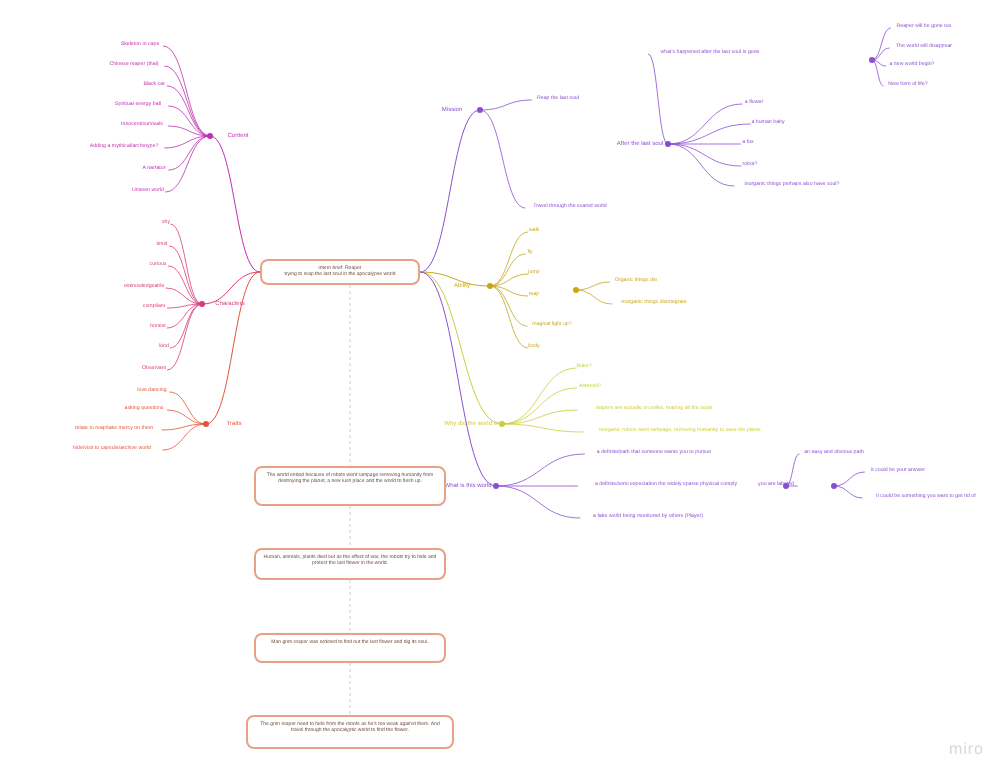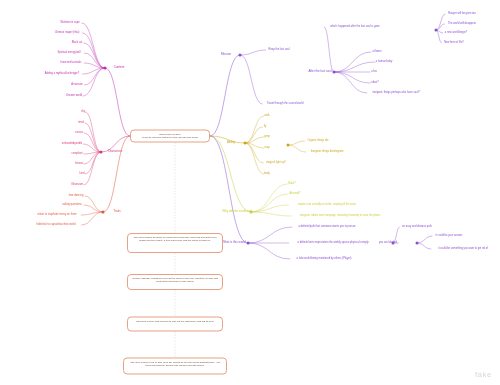--- a/index.html
+++ b/index.html
@@ -160,21 +160,21 @@
       <div class="dot" style="left: 417px; top: 243px; background: rgb(138, 79, 208);"></div>
       <div class="node leaf" style="left: 449px; top: 236px; color: rgb(138, 79, 208);">it could be your answer</div>
       <div class="node leaf" style="left: 463px; top: 249px; color: rgb(138, 79, 208);">it could be something you want to get rid of</div>
     </div>
 
   <div class="box" id="center-node" style="left: 170px; top: 136px; width: 80px; min-height: 13px;">
     <div>intern brief: Reaper</div>
     <div>trying to reap the last soul in the apocalypse world</div>
   </div>
 
-  <div class="logo">fake</div>
+  <div class="logo">miro</div>
 <div class="box" style="left: 175px; top: 243px; width: 96px; min-height: 20px;">
       <div>The world ended because of robots went rampage removing humanity from destroying the planet, a new lush place and the world to flesh up.</div>
     </div>
     <div class="box" style="left: 175px; top: 282px; width: 96px; min-height: 16px;">
       <div>Human, animals, plants died out as the effect of war, the robots try to hide and protect the last flower in the world.</div>
     </div>
     <div class="box" style="left: 175px; top: 324px; width: 96px; min-height: 15px;">
       <div>Man grim reaper was ordered to find out the last flower and dig its soul.</div>
     </div>
     <div class="box" style="left: 175px; top: 366px; width: 104px; min-height: 17px;">

